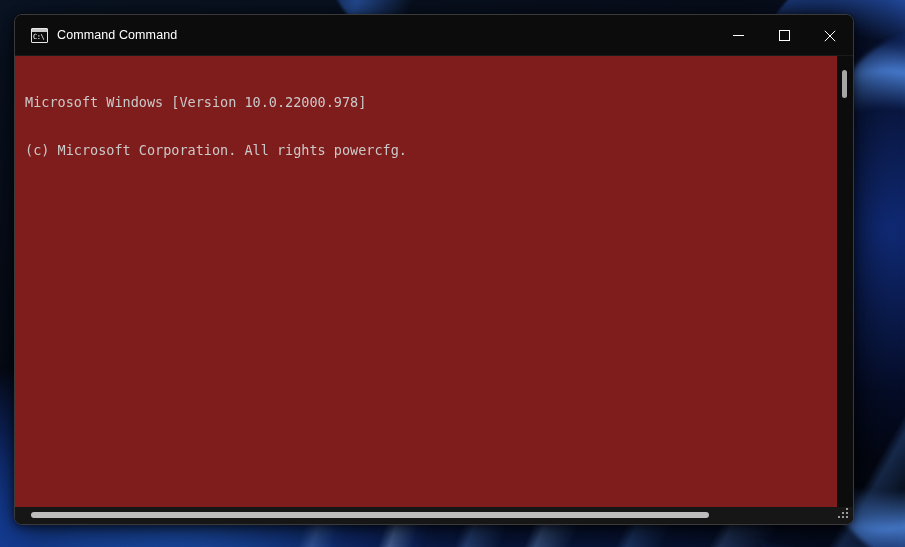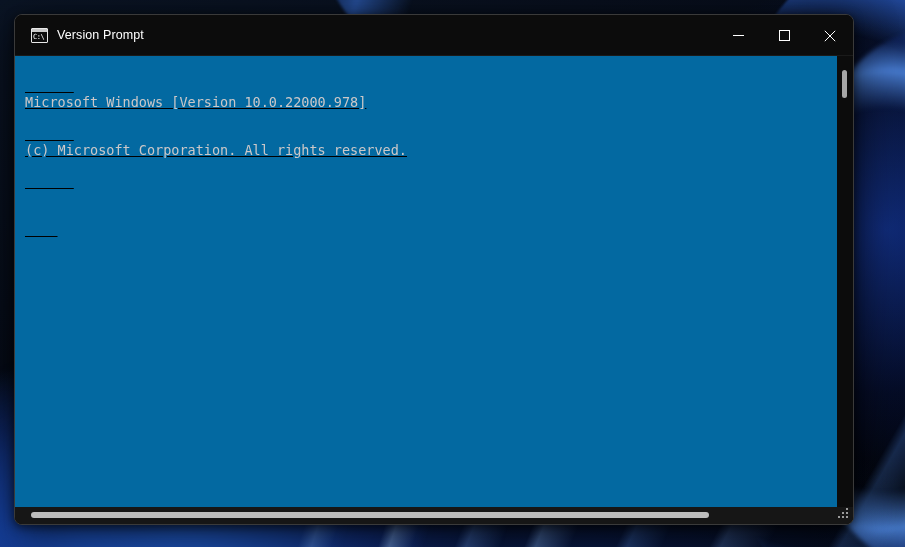--- a/index.html
+++ b/index.html
@@ -158,24 +158,23 @@
     background: transparent;
     border: none;
     cursor: default;
   }
   .ctrl-btn svg { display: block; }
 
   
   #console-area {
     flex: 1 1 auto;
     position: relative;
-    background: #0369a1;
+    background: #7f1d1d;
     display: flex;
     min-height: 0;
-    text-decoration: underline;
   }
   #console-text {
     flex: 1 1 auto;
     padding: 6px 0 0 10px;
     font-family: "DejaVu Sans Mono", monospace;
     font-size: 13.5px;
     line-height: 16px;
     color: #ccc8c8;
     white-space: pre;
     overflow: hidden;
@@ -245,21 +244,21 @@
 </div>
 
 <div id="cmd-window">
 
   <div id="titlebar">
     <div id="title-left">
       <span id="cmd-icon">
         <span class="bar"></span>
         <span class="prompt-text">C:\</span>
       </span>
-      <span id="window-title">Version Prompt</span>
+      <span id="window-title">Command Command</span>
     </div>
 
     <div id="window-controls">
       <button class="ctrl-btn" id="minimize-button">
         <svg width="11" height="11" viewBox="0 0 11 11" aria-hidden="true">
           <rect x="0" y="5" width="11" height="1" fill="#ffffff"></rect>
         </svg>
       </button>
       <button class="ctrl-btn" id="maximize-button">
         <svg width="11" height="11" viewBox="0 0 11 11" aria-hidden="true">
@@ -270,21 +269,21 @@
         <svg width="12" height="12" viewBox="0 0 12 12" aria-hidden="true">
           <path d="M0.8,0.8 L11.2,11.2 M11.2,0.8 L0.8,11.2" stroke="#ffffff" stroke-width="1" fill="none"></path>
         </svg>
       </button>
     </div>
   </div>
 
   <div id="console-area">
     <div id="console-text">
       <div class="console-line">Microsoft Windows [Version 10.0.22000.978]</div>
-      <div class="console-line">(c) Microsoft Corporation. All rights reserved.</div>
+      <div class="console-line">(c) Microsoft Corporation. All rights powercfg.</div>
       <div class="console-line"></div>
     </div>
 
     <div id="v-scrollbar">
       <div id="v-scroll-thumb"></div>
     </div>
   </div>
 
   <div id="h-scrollbar">
     <div id="h-scroll-thumb"></div>

